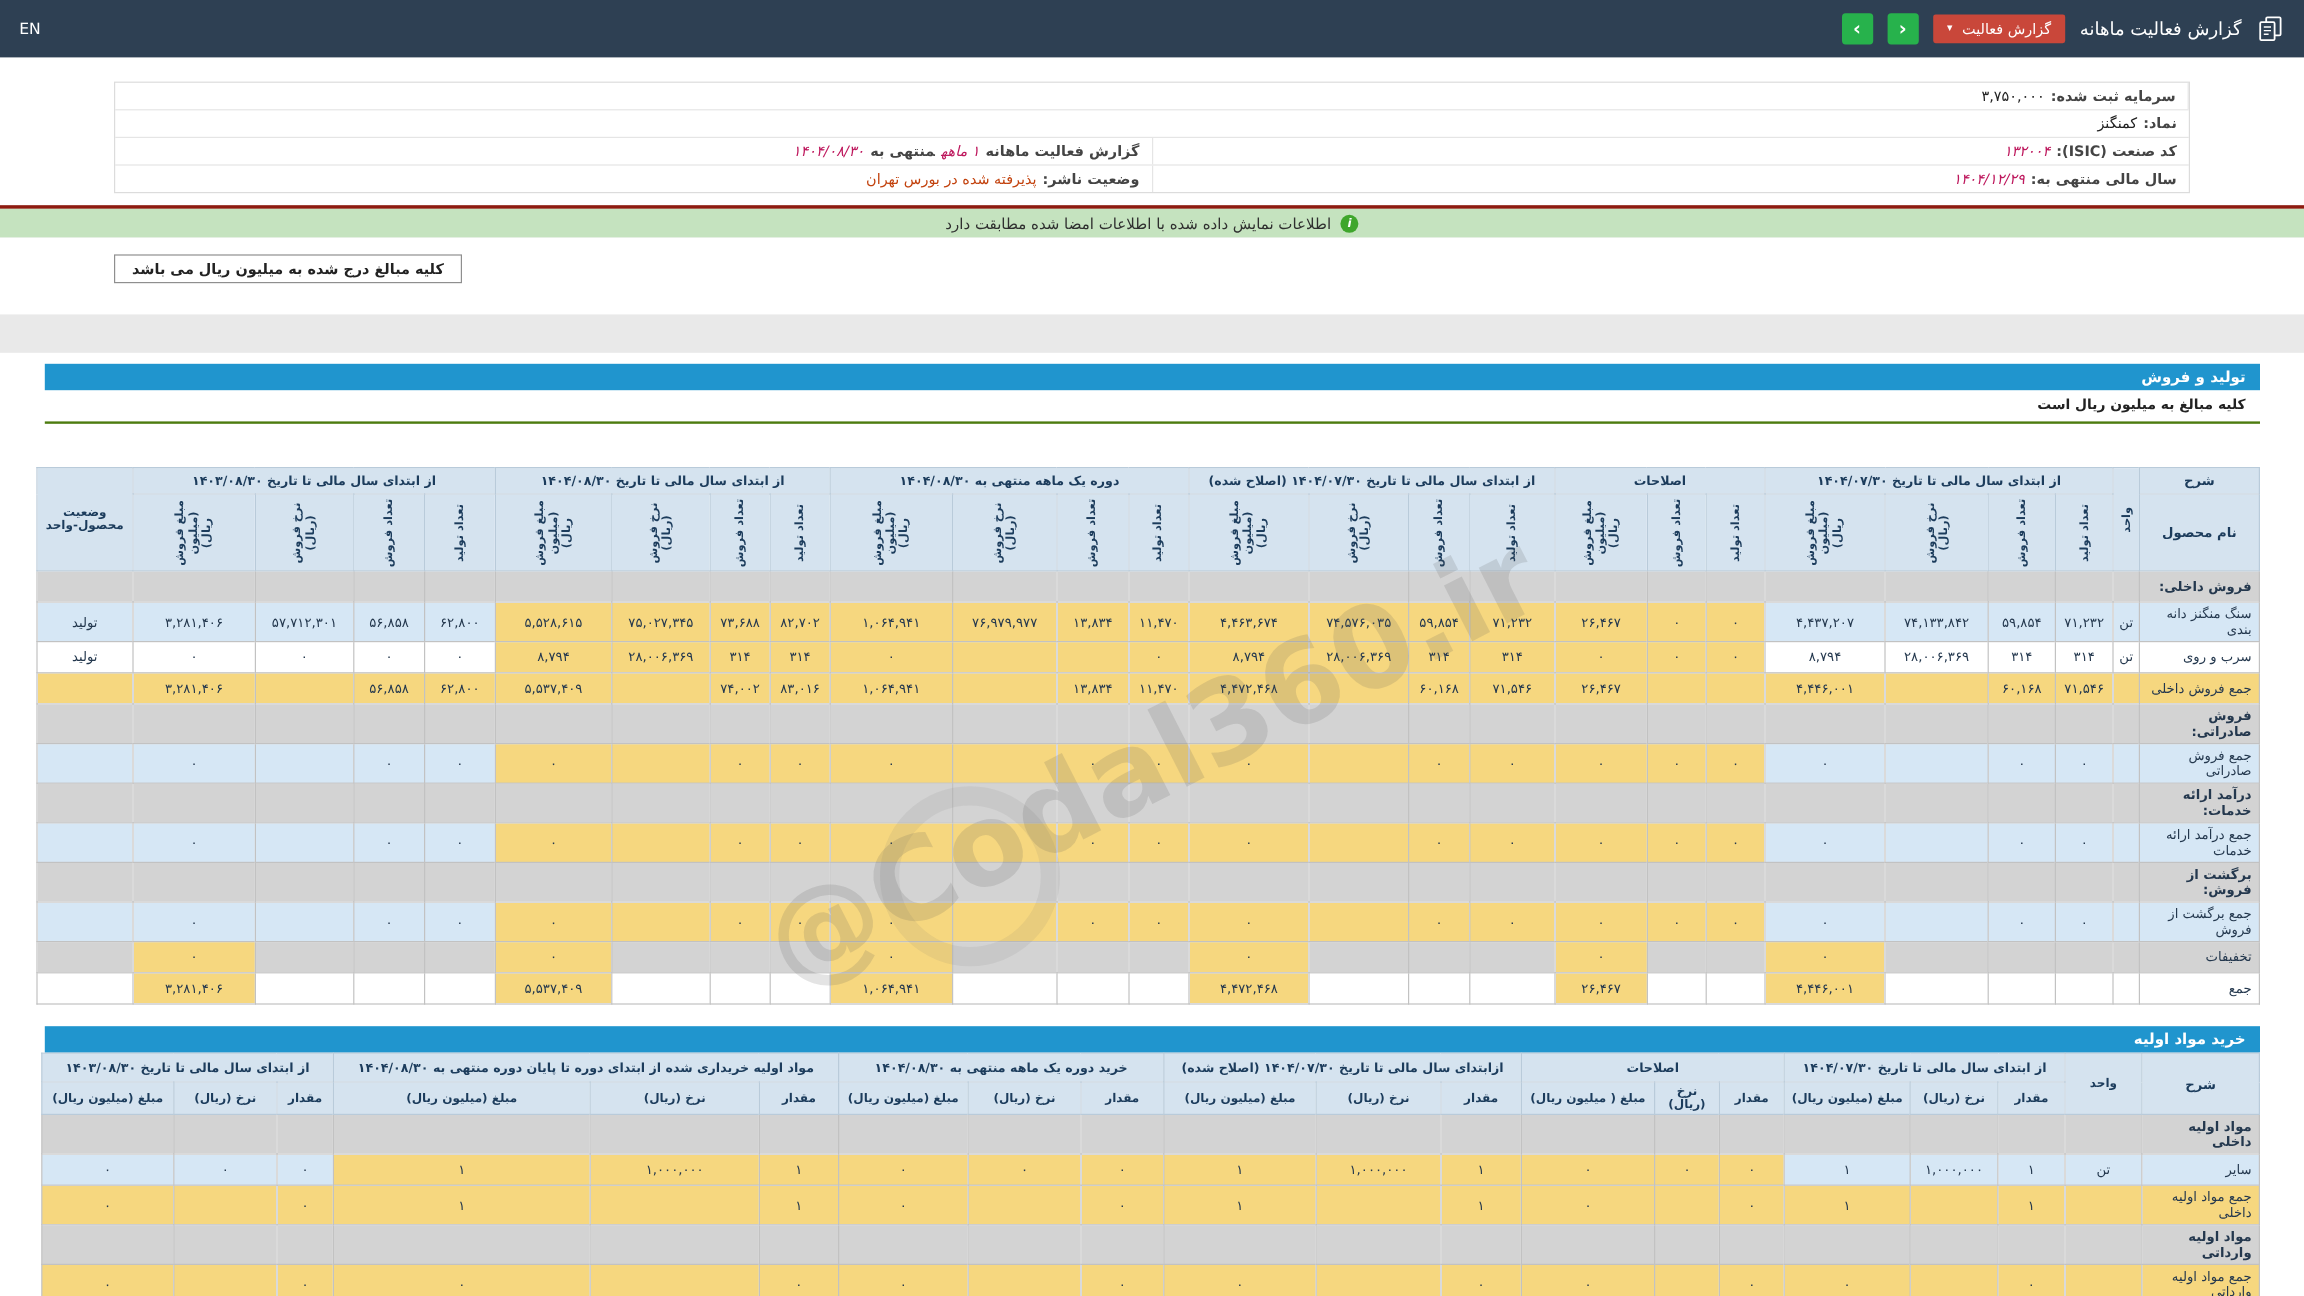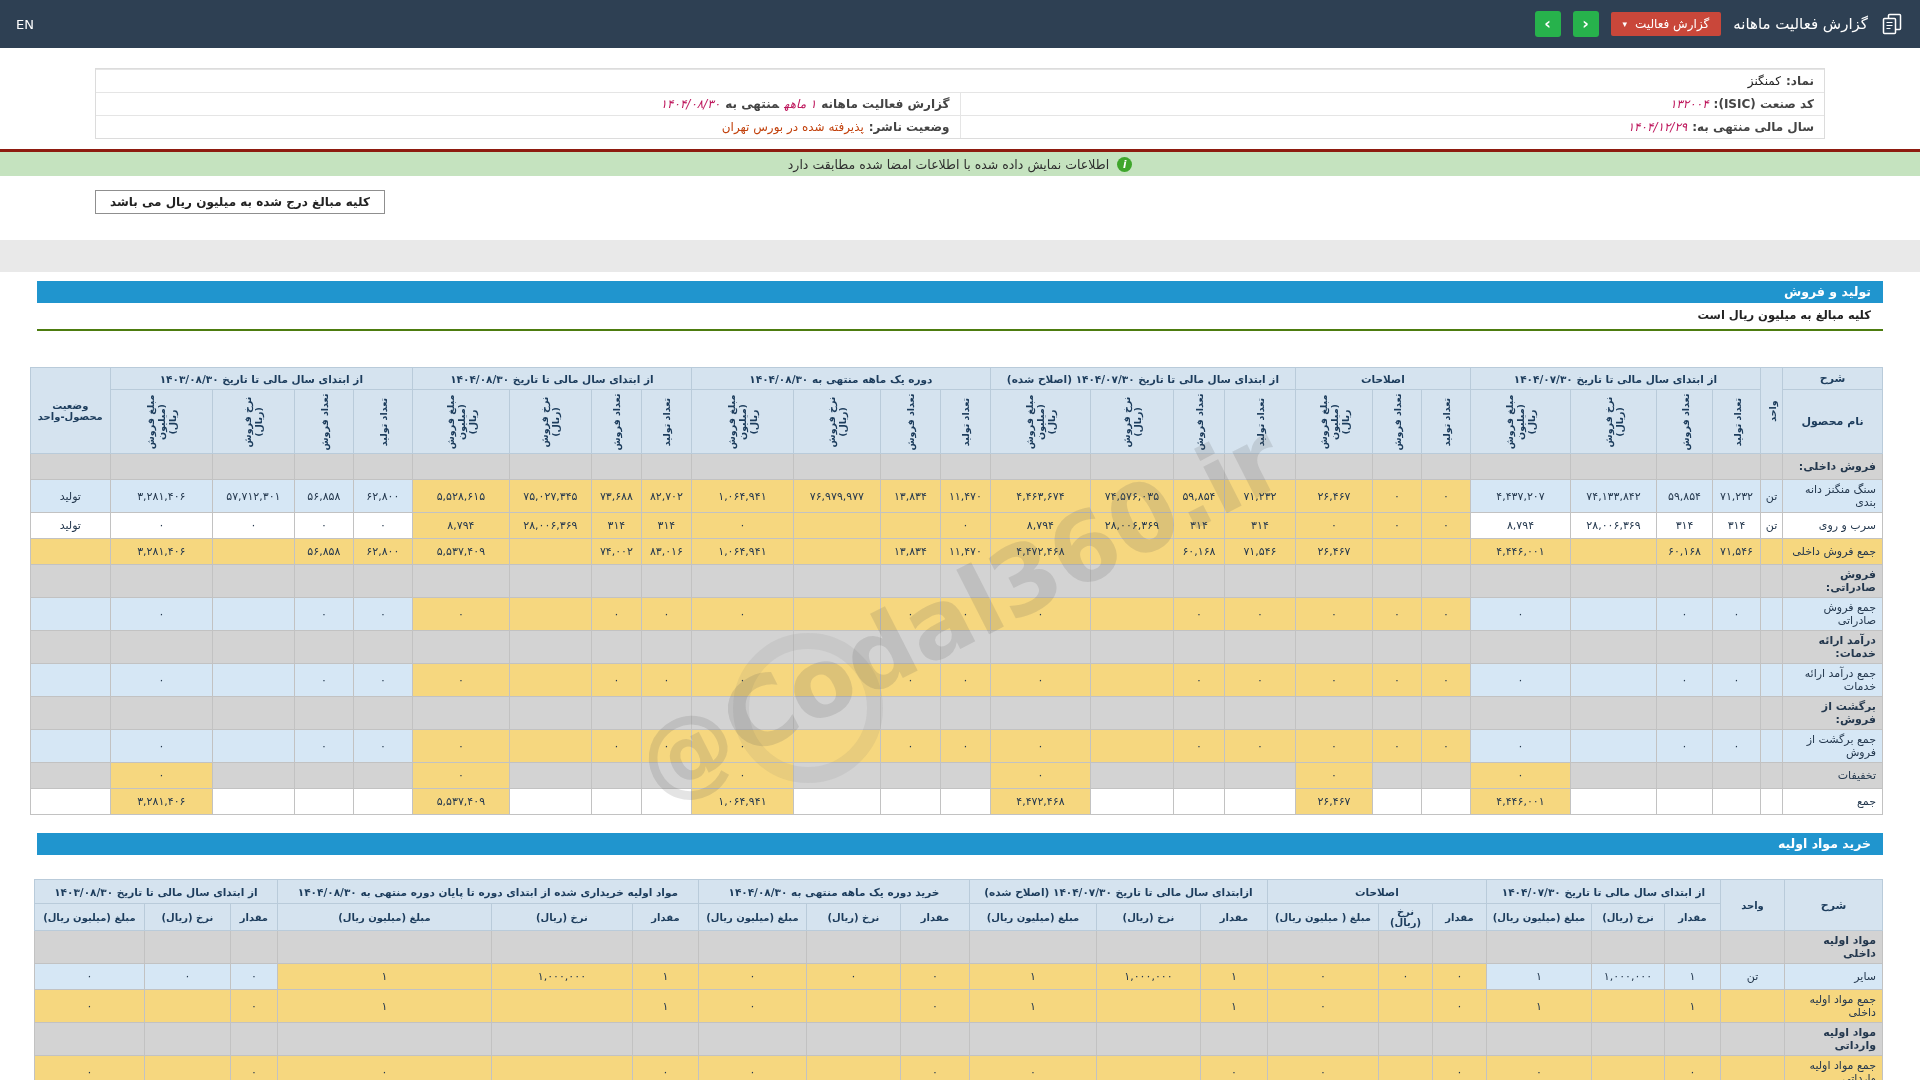--- a/index.html
+++ b/index.html
@@ -36,21 +36,21 @@
   .p-drk { color:#c2410c; }
   .red-line { height:3px; background:#8e1b10; }
   .notice { background:#c5e3bf; min-height:24px; display:flex; align-items:center; justify-content:center; gap:8px; font-size:12.5px; color:#2f2f2f; }
   .i-icon { width:15px; height:15px; border-radius:50%; background:#3fa62c; color:#fff; font-size:10px; font-weight:bold; font-style:italic; display:inline-flex; align-items:center; justify-content:center; flex:0 0 15px; }
   .note-strip { background:#fff; padding:14px 95px 26px; display:flex; justify-content:flex-end; }
   .amount-box { border:1px solid #8f8f8f; padding:4px 14px; font-size:12px; font-weight:bold; color:#222; background:#fff; }
   .gap { height:32px; }
   
   .main { background:#fff; padding:9px 37px 40px; position:relative; overflow:hidden; }
   .section-bar { background:#2095ce; color:#fff; font-size:12.5px; font-weight:bold; padding:3px 12px; line-height:16px; }
-  .bar2 { margin-top:18px; margin-bottom:24px; }
+  .bar2 { margin-top:18px; margin-bottom:0; }
   .unit-row { font-size:11.5px; font-weight:bold; color:#222; padding:5px 12px 7px; border-bottom:2px solid #4d7c0f; }
   .tspace { height:36px; }
   
   table.rpt { width:100%; border-collapse:collapse; table-layout:fixed; border:1px solid #a8a8a8; }
   .rpt th, .rpt td { border:1px solid #c2c2c2; overflow:hidden; }
   .rpt thead th { background:#d5e3ef; color:#1c3c5c; font-weight:bold; padding:2px 3px; font-size:10px; border-color:#b9cbda; }
   .rpt thead th.grp { font-size:10.5px; height:22px; }
   .rpt thead th.name-h { font-size:11px; }
   .rpt thead th.stat-h { font-size:10px; }
   .rpt thead th.vh { height:64px; position:relative; }
@@ -87,20 +87,21 @@
     </button>
     <button class="nav-btn">›</button>
     <button class="nav-btn">‹</button>
   </div>
   <span class="tb-lang">EN</span>
 </div>
 
 <div class="info-section">
   <div class="info-table" id="info-table">
       <div class="info-row">
+        <div class="info-cell sep"><span class="p-lbl">سرمایه ثبت شده:</span><span class="p-val">۳,۷۵۰,۰۰۰</span></div>
       </div>
       <div class="info-row">
         <div class="info-cell"><span class="p-lbl">نماد:</span><span class="p-val">کمنگنز</span></div>
       </div>
       <div class="info-row">
         <div class="info-cell"><span class="p-lbl">کد صنعت (ISIC):</span><span class="p-red">۱۳۲۰۰۴</span></div>
         <div class="info-cell sep"><span class="p-lbl">گزارش فعالیت ماهانه</span><span class="p-red">۱ ماهه</span><span class="p-lbl">منتهی به</span><span class="p-red">۱۴۰۴/۰۸/۳۰</span></div>
       </div>
       <div class="info-row">
         <div class="info-cell"><span class="p-lbl">سال مالی منتهی به:</span><span class="p-red">۱۴۰۴/۱۲/۲۹</span></div>

